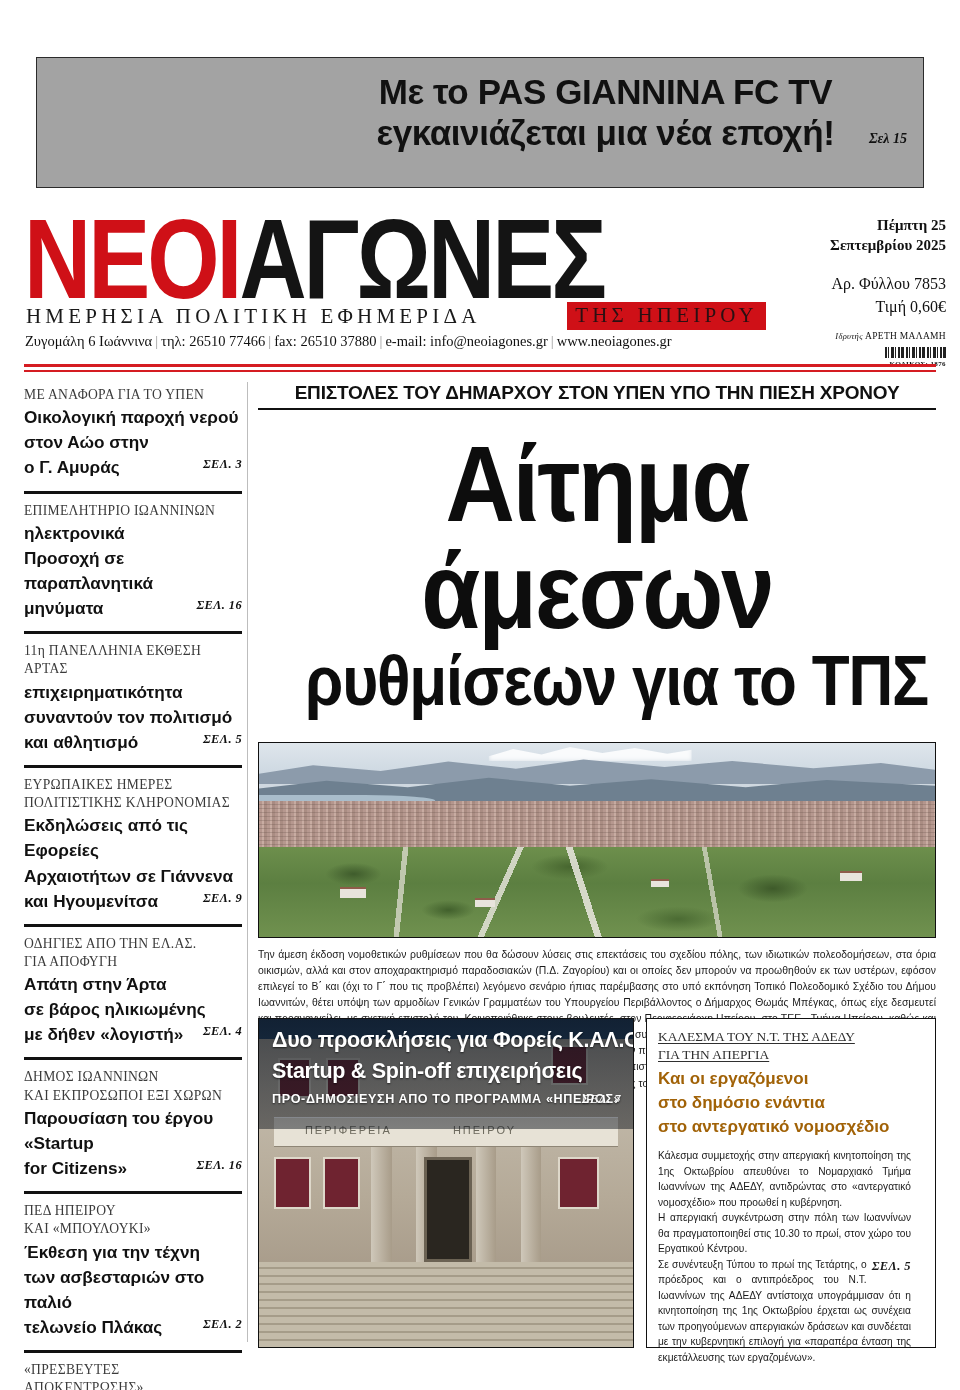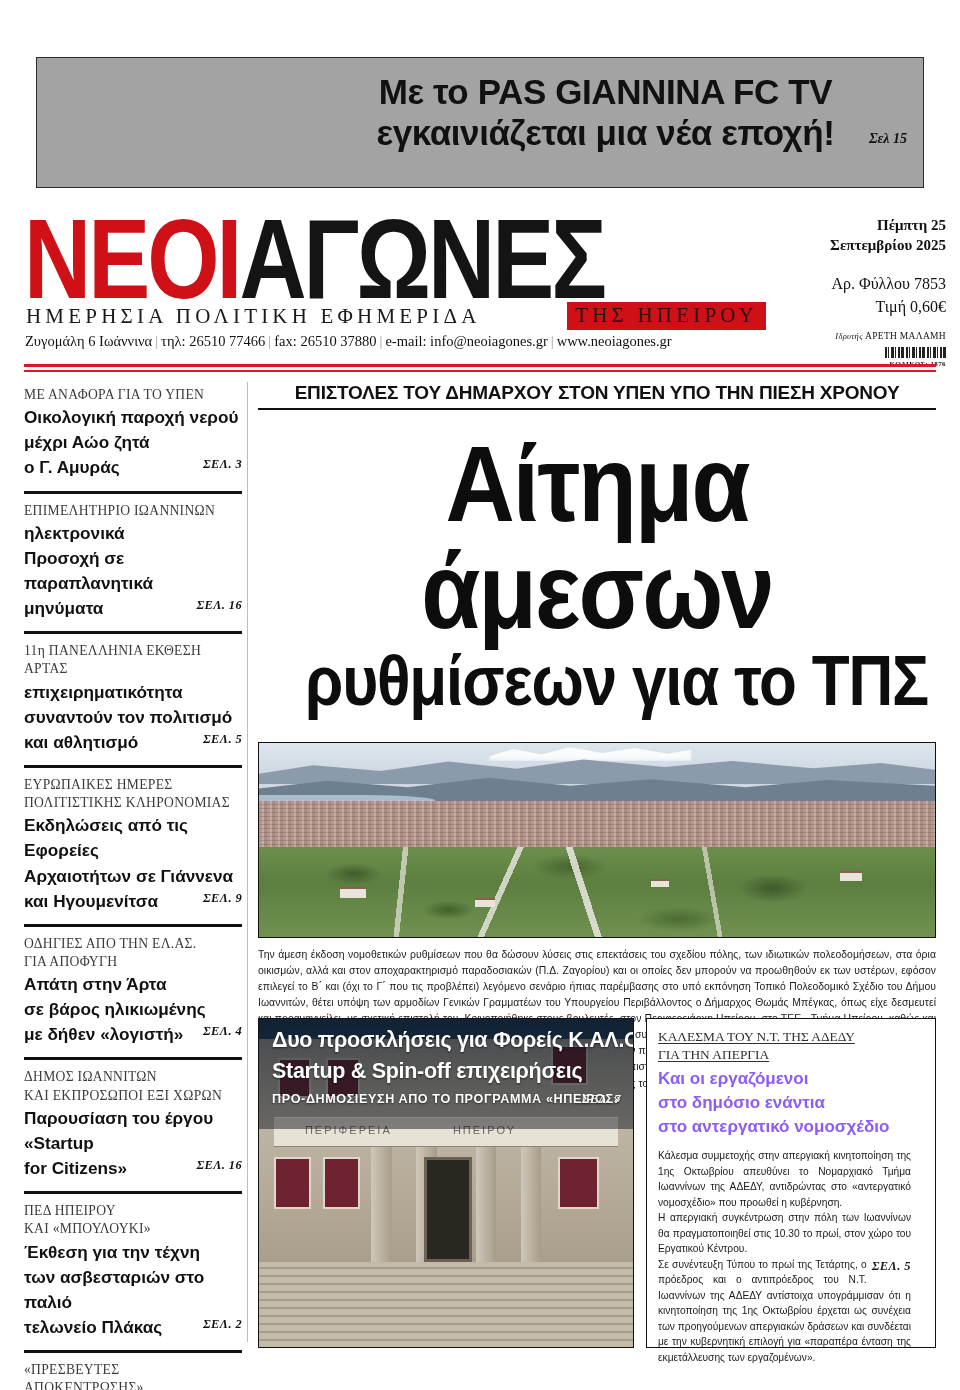--- a/index.html
+++ b/index.html
@@ -242,21 +242,21 @@
   .bl-ref { position:absolute; right:12px; top:73px; color:#fff;
     font-family:Liberation Serif, serif; font-style:italic; font-weight:bold;
     font-size:12.5px; letter-spacing:.4px; text-shadow:0 1px 2px rgba(0,0,0,.6); }
 
   .br-box { width:290px; height:330px; border:1px solid #111; padding:9px 24px 8px 11px; background:#fff; }
   .br-kicker {
     font-family:"Liberation Serif", serif; font-size:13.4px; color:#2f2f2f;
     line-height:1.33; text-decoration: underline; text-underline-offset:2px;
   }
   .br-title {
-    font-family:"Liberation Sans", sans-serif; font-weight:bold; color:#8b5cf6;
+    font-family:"Liberation Sans", sans-serif; font-weight:bold; color:#a16207;
     font-size:17px; line-height:1.42; margin-top:3px;
   }
   .br-body {
     margin-top:9px; font-family:"Liberation Sans", sans-serif; color:#1a1a1a;
     font-size:10.2px; line-height:1.52; text-align:justify;
   }
   .br-body p { margin:0; }
   .br-body .ref {
     float:right; font-family:"Liberation Serif", serif; font-style:italic;
     font-weight:bold; font-size:12.5px; letter-spacing:.4px; margin-left:5px;
@@ -347,21 +347,21 @@
   <div class="rule-red-1"></div>
   <div class="rule-red-2"></div>
 
   <div class="vdiv"></div>
 
   <div class="left-col" id="left-col">
       <div class="brief">
         <div class="brief-kicker">ΜΕ ΑΝΑΦΟΡΑ ΓΙΑ ΤΟ ΥΠΕΝ</div>
         <div class="brief-title">
           <div>Οικολογική παροχή νερού</div>
-          <div>μέχρι Αώο ζητά</div>
+          <div>στον Αώο στην</div>
           <div><span class="ref">ΣΕΛ. 3</span>ο Γ. Αμυράς</div>
         </div>
       </div>
       <div class="brief-div"></div>
       <div class="brief">
         <div class="brief-kicker">ΕΠΙΜΕΛΗΤΗΡΙΟ ΙΩΑΝΝΙΝΩΝ</div>
         <div class="brief-title">
           <div>ηλεκτρονικά</div>
           <div>Προσοχή σε παραπλανητικά</div>
           <div><span class="ref">ΣΕΛ. 16</span>μηνύματα</div>
@@ -391,21 +391,21 @@
         <div class="brief-kicker">ΟΔΗΓΙΕΣ ΑΠΟ ΤΗΝ ΕΛ.ΑΣ.</div>
         <div class="brief-kicker">ΓΙΑ ΑΠΟΦΥΓΗ</div>
         <div class="brief-title">
           <div>Απάτη στην Άρτα</div>
           <div>σε βάρος ηλικιωμένης</div>
           <div><span class="ref">ΣΕΛ. 4</span>με δήθεν «λογιστή»</div>
         </div>
       </div>
       <div class="brief-div"></div>
       <div class="brief">
-        <div class="brief-kicker">ΔΗΜΟΣ ΙΩΑΝΝΙΤΩΝ</div>
+        <div class="brief-kicker">ΔΗΜΟΣ ΙΩΑΝΝΙΝΩΝ</div>
         <div class="brief-kicker">ΚΑΙ ΕΚΠΡΟΣΩΠΟΙ ΕΞΙ ΧΩΡΩΝ</div>
         <div class="brief-title">
           <div>Παρουσίαση του έργου</div>
           <div>«Startup</div>
           <div><span class="ref">ΣΕΛ. 16</span>for Citizens»</div>
         </div>
       </div>
       <div class="brief-div"></div>
       <div class="brief">
         <div class="brief-kicker">ΠΕΔ ΗΠΕΙΡΟΥ</div>

